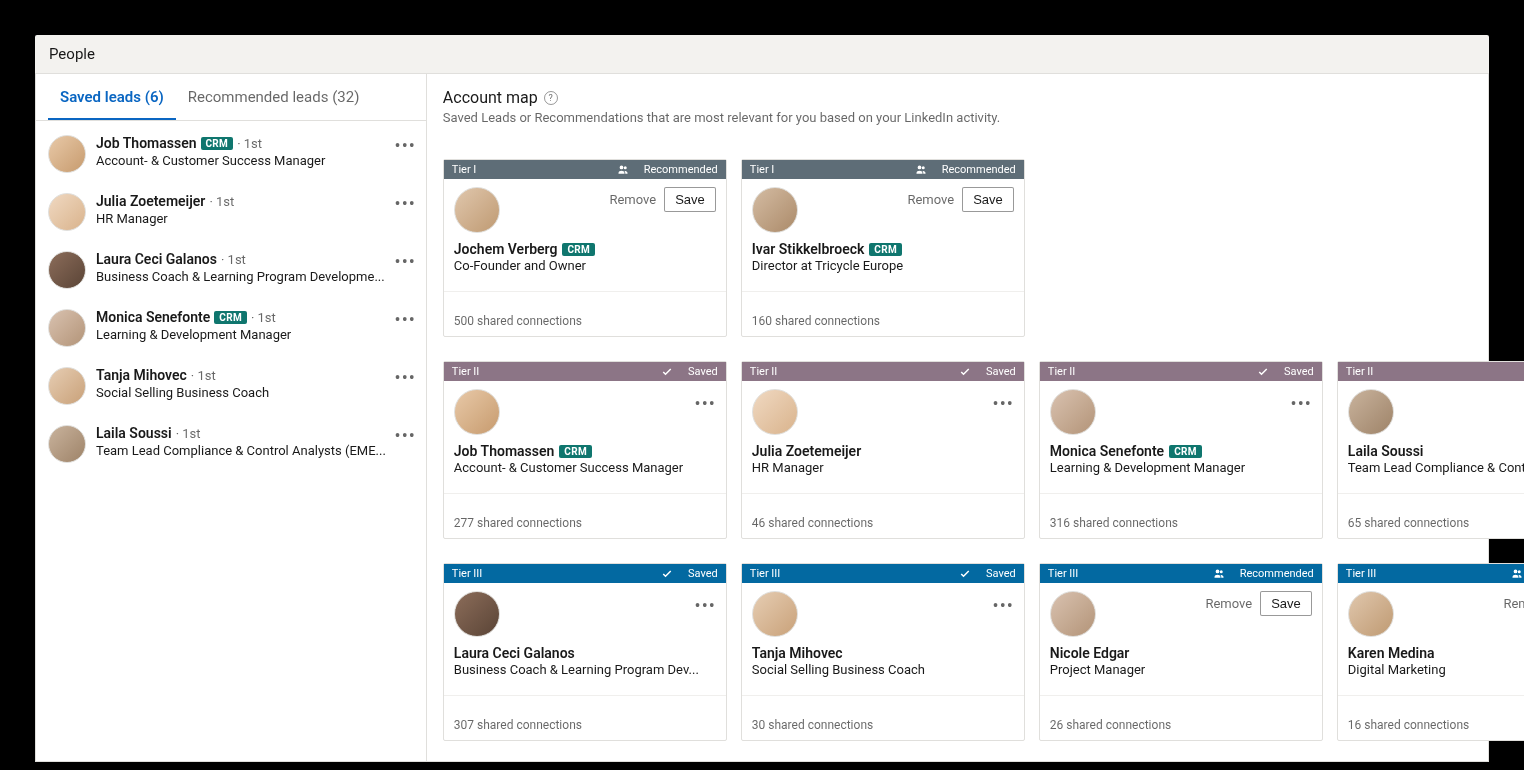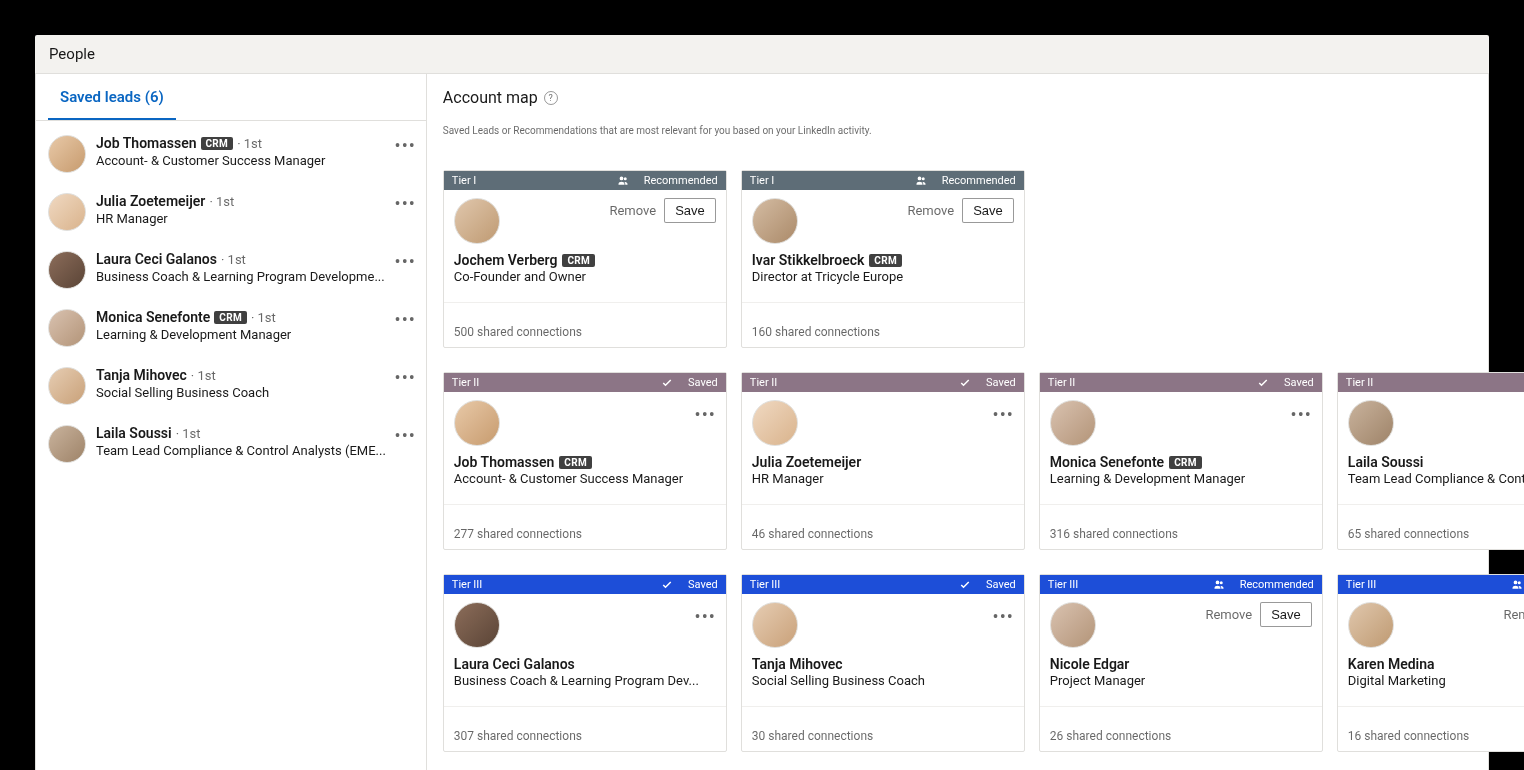--- a/index.html
+++ b/index.html
@@ -11,39 +11,39 @@
 .tabs { display: flex; border-bottom: 1px solid #e0dfdc; padding: 0 12px; }
 .tab { padding: 14px 12px 12px; font-size: 15px; color: #00000099; cursor: pointer; }
 .tab.active { color: #0a66c2; border-bottom: 2px solid #0a66c2; font-weight: 600; }
 .lead-list { padding-top: 4px; }
 .lead-item { display: flex; align-items: flex-start; padding: 10px 12px; cursor: pointer; position: relative; }
 .avatar { width: 38px; height: 38px; border-radius: 50%; flex-shrink: 0; margin-right: 10px; background: linear-gradient(135deg,#d9c9b8,#b89d7f); border:1px solid #e0dfdc; }
 .avatar.sm { width: 46px; height: 46px; }
 .lead-body { flex: 1; min-width: 0; padding-right: 28px; }
 .lead-name-row { display: flex; align-items: center; flex-wrap: wrap; gap: 4px; }
 .lead-name { font-weight: 600; font-size: 14px; color: #000000e6; }
-.crm-badge { background: #404040; color: #fff; font-size: 10px; font-weight: 700; padding: 1px 5px; border-radius: 2px; letter-spacing: 0.3px; }
+.crm-badge { background: #0f766e; color: #fff; font-size: 10px; font-weight: 700; padding: 1px 5px; border-radius: 2px; letter-spacing: 0.3px; }
 .degree { font-size: 13px; color: #00000099; }
 .lead-title { font-size: 13px; color: #000000e6; white-space: nowrap; overflow: hidden; text-overflow: ellipsis; margin-top: 2px; }
 .more-btn { position: absolute; right: 10px; top: 12px; color: #00000099; font-size: 18px; letter-spacing: 1px; cursor: pointer; line-height: 1; }
 .main { flex: 1; padding: 10px 16px 20px; }
 .map-header { display: flex; align-items: flex-start; justify-content: space-between; padding: 4px 0 10px; }
 .map-title-row { display: flex; align-items: center; gap: 6px; }
 .map-title { font-size: 16px; font-weight: 400; color: #000000e6; }
 .info-icon { width: 14px; height: 14px; border: 1px solid #00000066; border-radius: 50%; display: inline-flex; align-items: center; justify-content: center; font-size: 9px; color: #00000099; }
-.map-sub { font-size: 10px; color: #00000099; margin-top: 18px; }
+.map-sub { font-size: 13px; color: #00000099; margin-top: 3px; }
 .confirm-all { color: #00000099; font-size: 14px; cursor: pointer; display: flex; align-items: center; gap: 4px; padding-top: 4px; }
 .confirm-all .chk { font-size: 13px; }
 .tier-row { display: flex; gap: 14px; margin-top: 24px; }
 .tier-row:first-of-type { margin-top: 10px; }
 .card { width: 284px; border: 1px solid #e0dfdc; border-radius: 2px; background: #fff; display: flex; flex-direction: column; }
 .card-hdr { display: flex; justify-content: space-between; align-items: center; padding: 3px 8px; font-size: 11px; color: #fff; }
 .card-hdr.t1 { background: #5e6d77; }
 .card-hdr.t2 { background: #8c7586; }
-.card-hdr.t3 { background: #1d4ed8; }
+.card-hdr.t3 { background: #0369a1; }
 .hdr-right { display: flex; align-items: center; gap: 15px; font-size: 11px; }
 .hdr-right .ic { width: 12px; height: 12px; }
 .card-body { padding: 8px 10px 10px; }
 .card-top { display: flex; align-items: flex-start; justify-content: space-between; }
 .card-actions { display: flex; align-items: center; gap: 8px; }
 .remove-link { font-size: 13px; color: #00000099; cursor: pointer; }
 .save-btn { border: 1px solid #00000066; background: #fff; padding: 4px 10px; font-size: 13px; border-radius: 2px; cursor: pointer; color: #000000e6; }
 .card-more { font-size: 18px; color: #00000099; letter-spacing: 1px; cursor: pointer; line-height: 1; padding: 6px 0; }
 .card-name-row { display: flex; align-items: center; gap: 5px; margin-top: 8px; flex-wrap: wrap; }
 .card-name { font-weight: 600; font-size: 14px; color: #000000e6; }
@@ -61,20 +61,21 @@
 </style>
 </head>
 <body>
 
 <div class="panel">
   <div class="panel-title">People</div>
   <div class="panel-body">
     <aside class="sidebar">
       <div class="tabs">
         <div class="tab active">Saved leads (6)</div>
+        <div class="tab">Recommended leads (32)</div>
       </div>
       <div class="lead-list" id="lead-list">
           <div class="lead-item">
     <div class="avatar av-1"></div>
     <div class="lead-body">
       <div class="lead-name-row">
         <span class="lead-name">Job Thomassen</span>
         <span class="crm-badge">CRM</span>
         <span class="degree">· 1st</span>
       </div>

